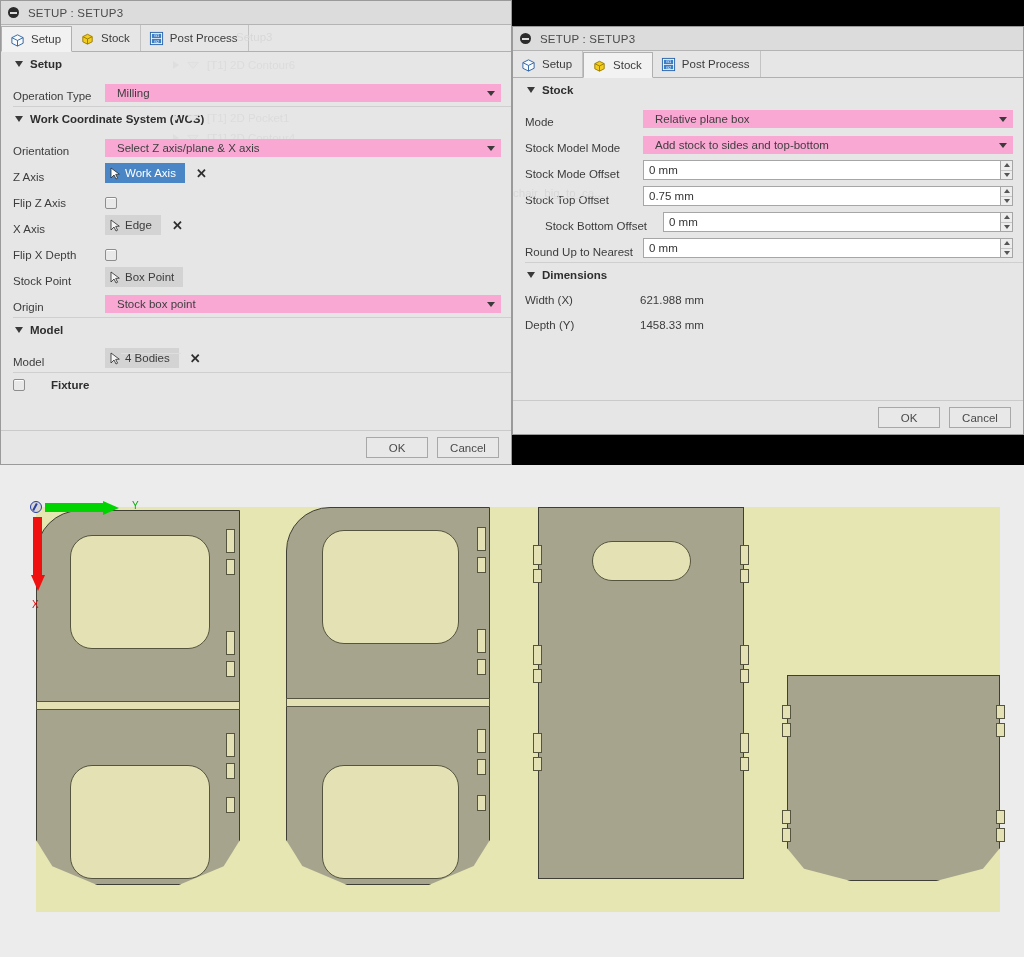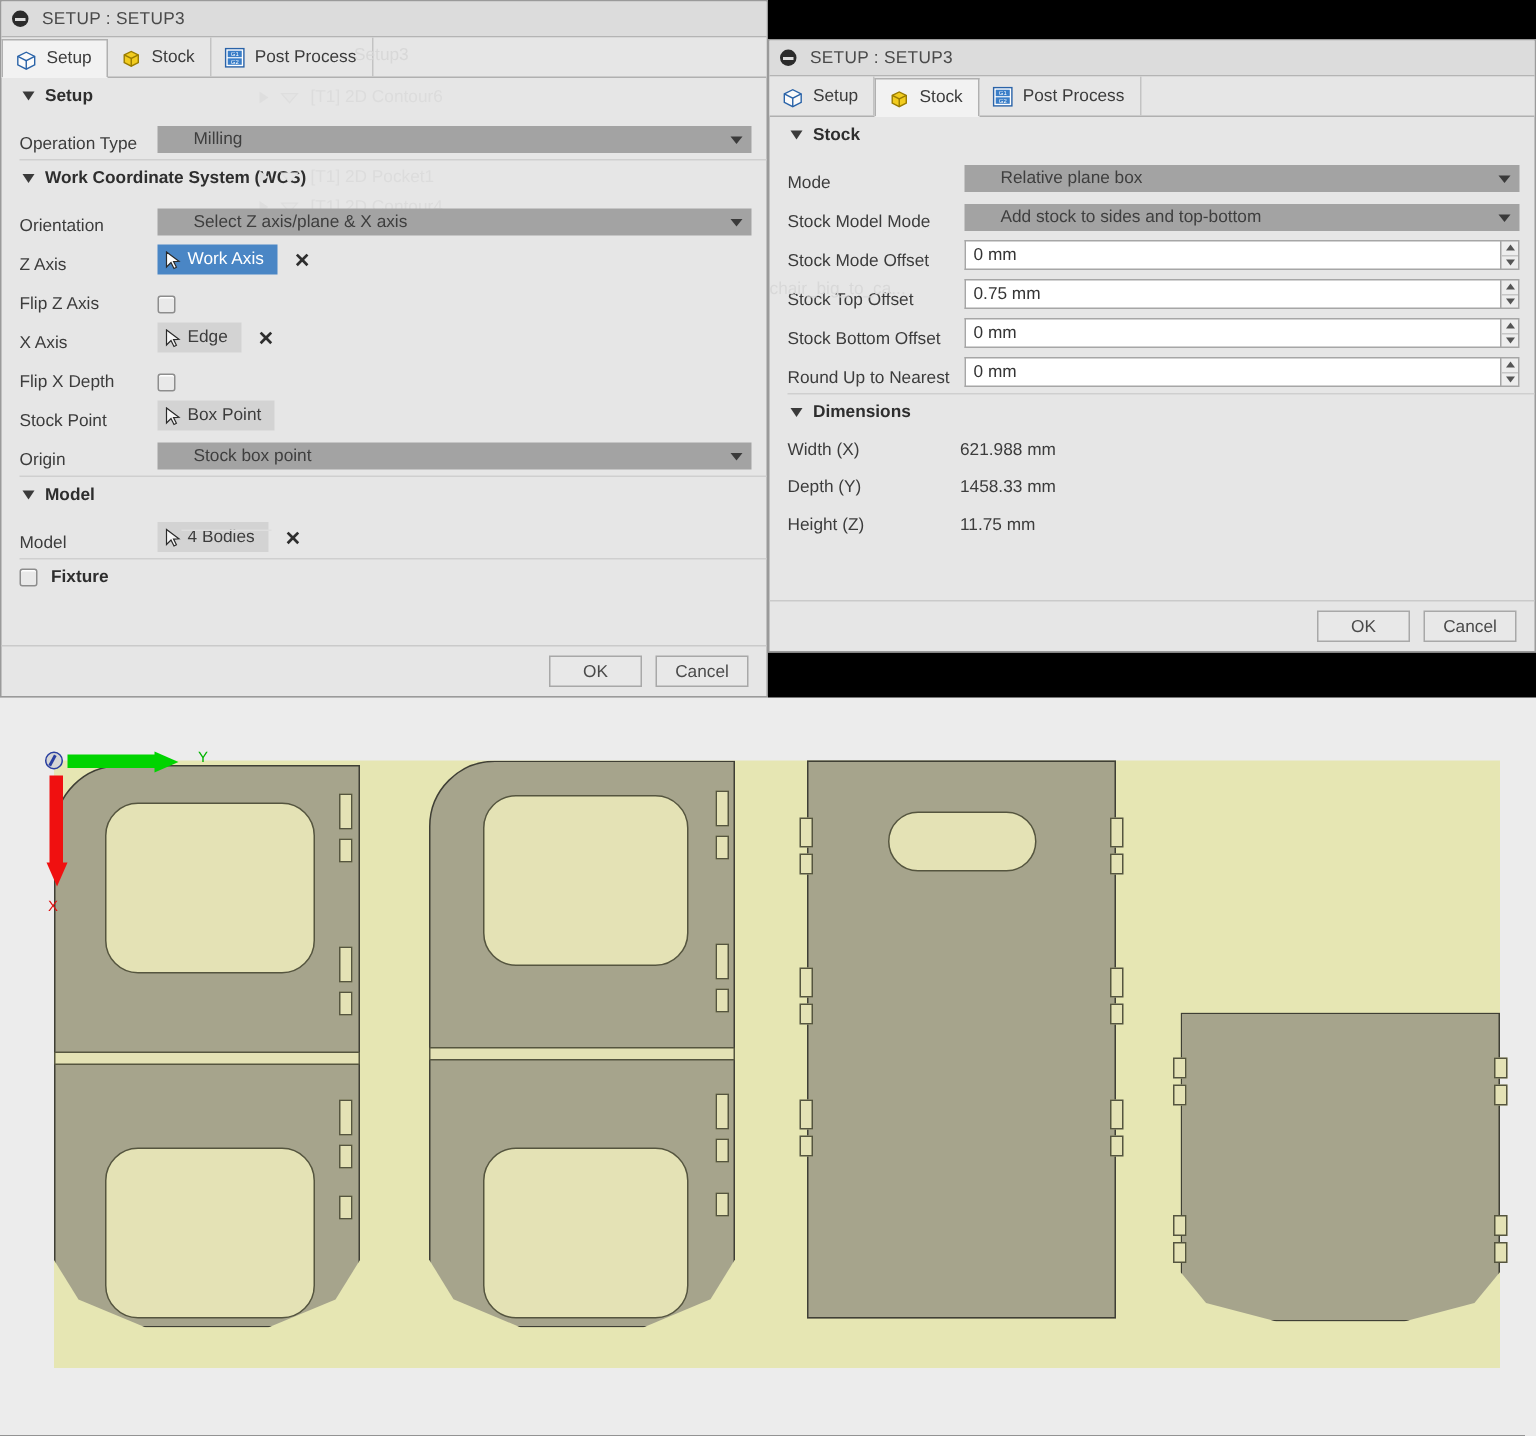--- a/index.html
+++ b/index.html
@@ -82,24 +82,24 @@
     display:flex;align-items:flex-end;
     min-height:26px;
     padding:0 10px 0 12px;
     box-sizing:border-box;
   }
   .lbl{flex:none;font-size:11.5px;color:#3c3c3c;}
   .ctl{flex:1;display:flex;align-items:center;}
 
   .combo{
     flex:1;height:18px;
-    background:#a3a3a3;
+    background:#f9a8d4;
     border:none;
     display:flex;align-items:center;
-    padding:0 24px;
+    padding:0 12px;
     box-sizing:border-box;
     font-size:11.5px;color:#3e3e3e;
     position:relative;
   }
   .combo .caret{
     position:absolute;right:6px;top:7px;
     width:0;height:0;border-left:4px solid transparent;border-right:4px solid transparent;border-top:5px solid #3a3a3a;
   }
   .selbtn{
     height:20px;
@@ -374,21 +374,21 @@
             <path d="M1 1 L1 11 L4 8 L6 12 L7.6 11.2 L5.7 7.4 L9.3 7.2 Z" fill="#f5f5f5" stroke="#2a2a2a" stroke-width="0.8"></path>
           </svg>
         <span>4 Bodies</span>
       </span>
       <span class="xbtn">✕</span>
     </div>
   </div>
 
   <div class="divider"></div>
 
-  <div class="section-head" style="gap:9px;padding-left:12px;">
+  <div class="section-head" style="gap:26px;padding-left:12px;">
     <span class="chk"></span>
     <span>Fixture</span>
   </div>
 
   <div class="footer">
     <div class="btn">OK</div>
     <div class="btn">Cancel</div>
   </div>
 </div>
 
@@ -483,21 +483,21 @@
             </div>
         <div class="dn">
               <i></i>
             </div>
       </span>
     </div>
       </div>
   </div>
 
   <div class="row">
-    <span class="lbl" style="width:118px;">Stock Bottom Offset</span>
+    <span class="lbl" style="width:118px;margin-left:20px;">Stock Bottom Offset</span>
     <div class="ctl">
         <div class="numfield">
       <input value="0 mm" style="">
       <span class="spin">
         <div class="up">
               <i></i>
             </div>
         <div class="dn">
               <i></i>
             </div>
@@ -530,24 +530,20 @@
     <span>Dimensions</span>
   </div>
 
   <div class="dimrow">
     <span class="dimlbl">Width (X)</span>
     <span class="dimval">621.988 mm</span>
   </div>
   <div class="dimrow">
     <span class="dimlbl">Depth (Y)</span>
     <span class="dimval">1458.33 mm</span>
-  </div>
-  <div class="dimrow">
-    <span class="dimlbl">Height (Z)</span>
-    <span class="dimval">11.75 mm</span>
   </div>
 
   <div class="footer">
     <div class="btn">OK</div>
     <div class="btn">Cancel</div>
   </div>
 </div>
 
 <div id="viewport">
 

